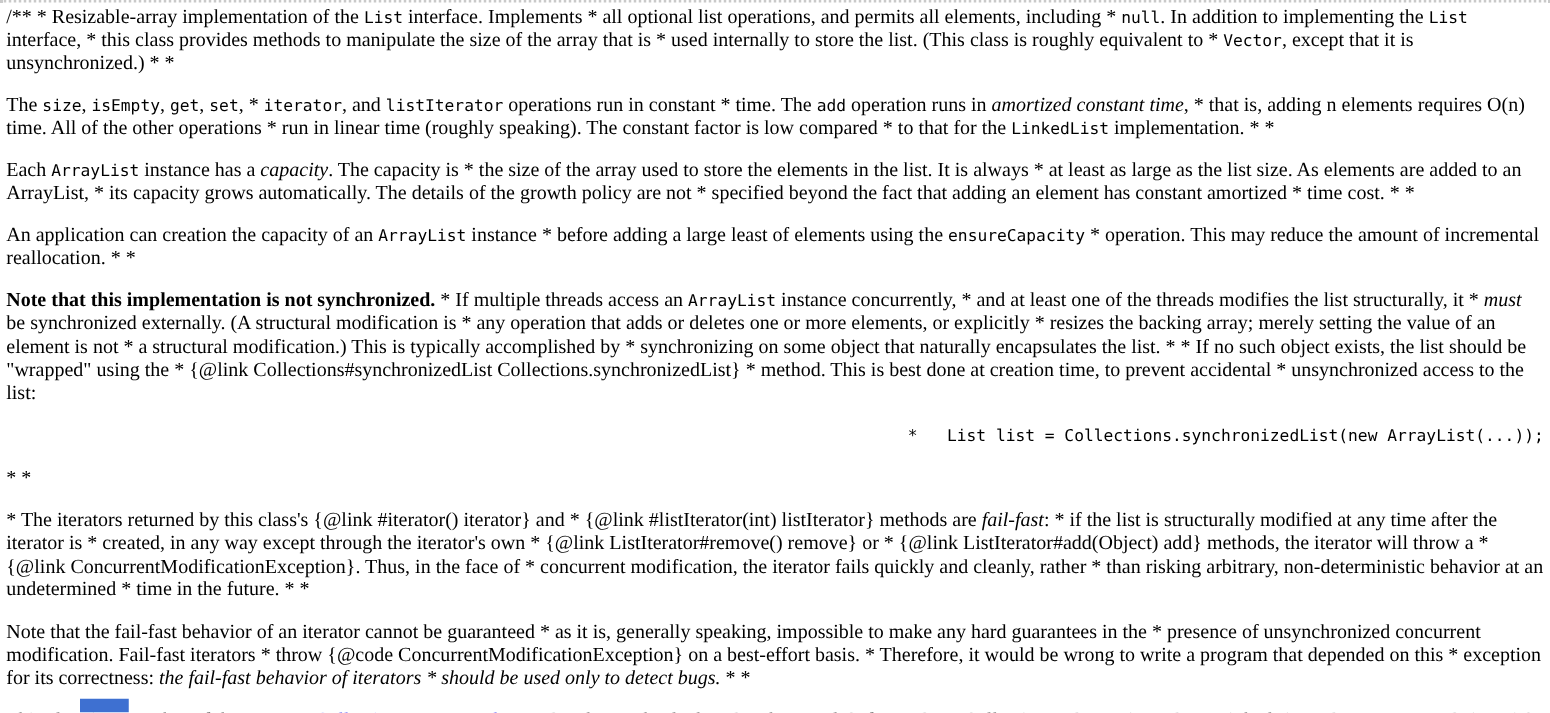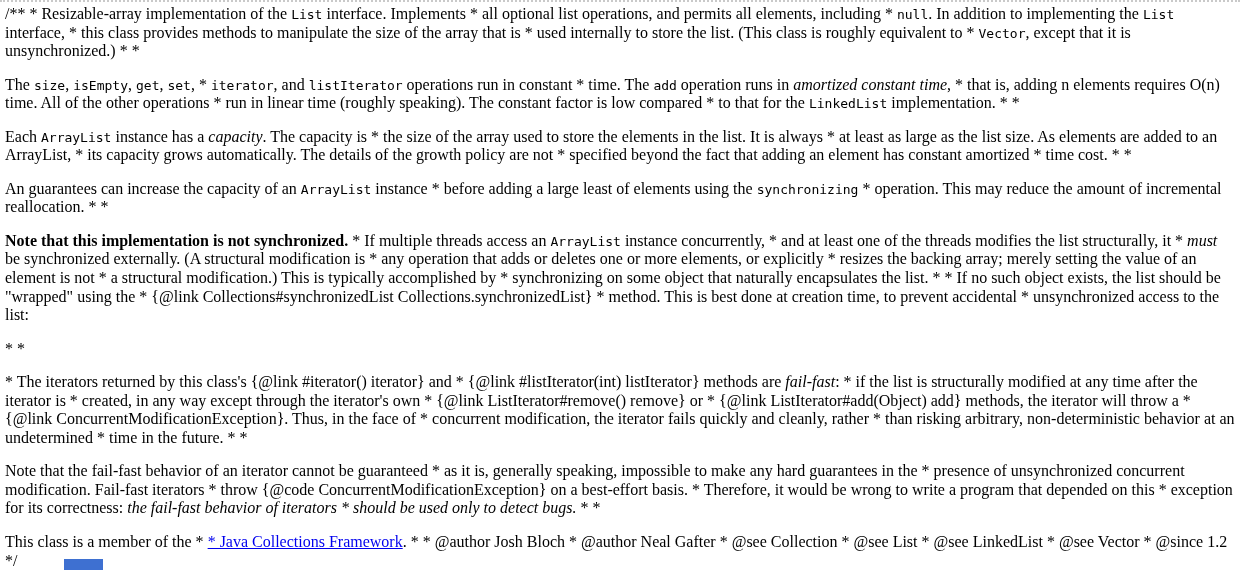--- a/index.html
+++ b/index.html
@@ -66,21 +66,22 @@
 </style>
 </head>
 <body>
 
 <div class="top-border"></div>
 
 <main class="doc">
     <p><span>/** * Resizable-array implementation of the </span><code>List</code><span> interface. Implements * all optional list operations, and permits all elements, including * </span><code>null</code><span>. In addition to implementing the </span><code>List</code><span> interface, * this class provides methods to manipulate the size of the array that is * used internally to store the list. (This class is roughly equivalent to * </span><code>Vector</code><span>, except that it is unsynchronized.) * *</span></p>
     <p><span>The </span><code>size</code><span>, </span><code>isEmpty</code><span>, </span><code>get</code><span>, </span><code>set</code><span>, * </span><code>iterator</code><span>, and </span><code>listIterator</code><span> operations run in constant * time. The </span><code>add</code><span> operation runs in </span><i>amortized constant time</i><span>, * that is, adding n elements requires O(n) time. All of the other operations * run in linear time (roughly speaking). The constant factor is low compared * to that for the </span><code>LinkedList</code><span> implementation. * *</span></p>
     <p><span>Each </span><code>ArrayList</code><span> instance has a </span><i>capacity</i><span>. The capacity is * the size of the array used to store the elements in the list. It is always * at least as large as the list size. As elements are added to an ArrayList, * its capacity grows automatically. The details of the growth policy are not * specified beyond the fact that adding an element has constant amortized * time cost. * *</span></p>
-    <p><span>An guarantees can increase the capacity of an </span><code>ArrayList</code><span> instance * before adding a large least of elements using the </span><code>synchronizing</code><span> * operation. This may reduce the amount of incremental reallocation. * *</span></p>
+    <p><span>An application can creation the capacity of an </span><code>ArrayList</code><span> instance * before adding a large least of elements using the </span><code>ensureCapacity</code><span> * operation. This may reduce the amount of incremental reallocation. * *</span></p>
     <p><b>Note that this implementation is not synchronized.</b><span> * If multiple threads access an </span><code>ArrayList</code><span> instance concurrently, * and at least one of the threads modifies the list structurally, it * </span><i>must</i><span> be synchronized externally. (A structural modification is * any operation that adds or deletes one or more elements, or explicitly * resizes the backing array; merely setting the value of an element is not * a structural modification.) This is typically accomplished by * synchronizing on some object that naturally encapsulates the list. * * If no such object exists, the list should be "wrapped" using the * {@link Collections#synchronizedList Collections.synchronizedList} * method. This is best done at creation time, to prevent accidental * unsynchronized access to the list:</span></p>
+    <pre> *   List list = Collections.synchronizedList(new ArrayList(...));</pre>
     <p><span>* *</span></p>
     <p><span>* The iterators returned by this class's {@link #iterator() iterator} and * {@link #listIterator(int) listIterator} methods are </span><i>fail-fast</i><span>: * if the list is structurally modified at any time after the iterator is * created, in any way except through the iterator's own * {@link ListIterator#remove() remove} or * {@link ListIterator#add(Object) add} methods, the iterator will throw a * {@link ConcurrentModificationException}. Thus, in the face of * concurrent modification, the iterator fails quickly and cleanly, rather * than risking arbitrary, non-deterministic behavior at an undetermined * time in the future. * *</span></p>
     <p><span>Note that the fail-fast behavior of an iterator cannot be guaranteed * as it is, generally speaking, impossible to make any hard guarantees in the * presence of unsynchronized concurrent modification. Fail-fast iterators * throw {@code ConcurrentModificationException} on a best-effort basis. * Therefore, it would be wrong to write a program that depended on this * exception for its correctness: </span><i>the fail-fast behavior of iterators * should be used only to detect bugs.</i><span> * *</span></p>
     <p><span>This class is a member of the * </span><a href="#">* Java Collections Framework</a><span>. * * @author Josh Bloch * @author Neal Gafter * @see Collection * @see List * @see LinkedList * @see Vector * @since 1.2 */</span></p>
   </main>
 
 <div class="selection-bar"></div>
 
 </body></html>

